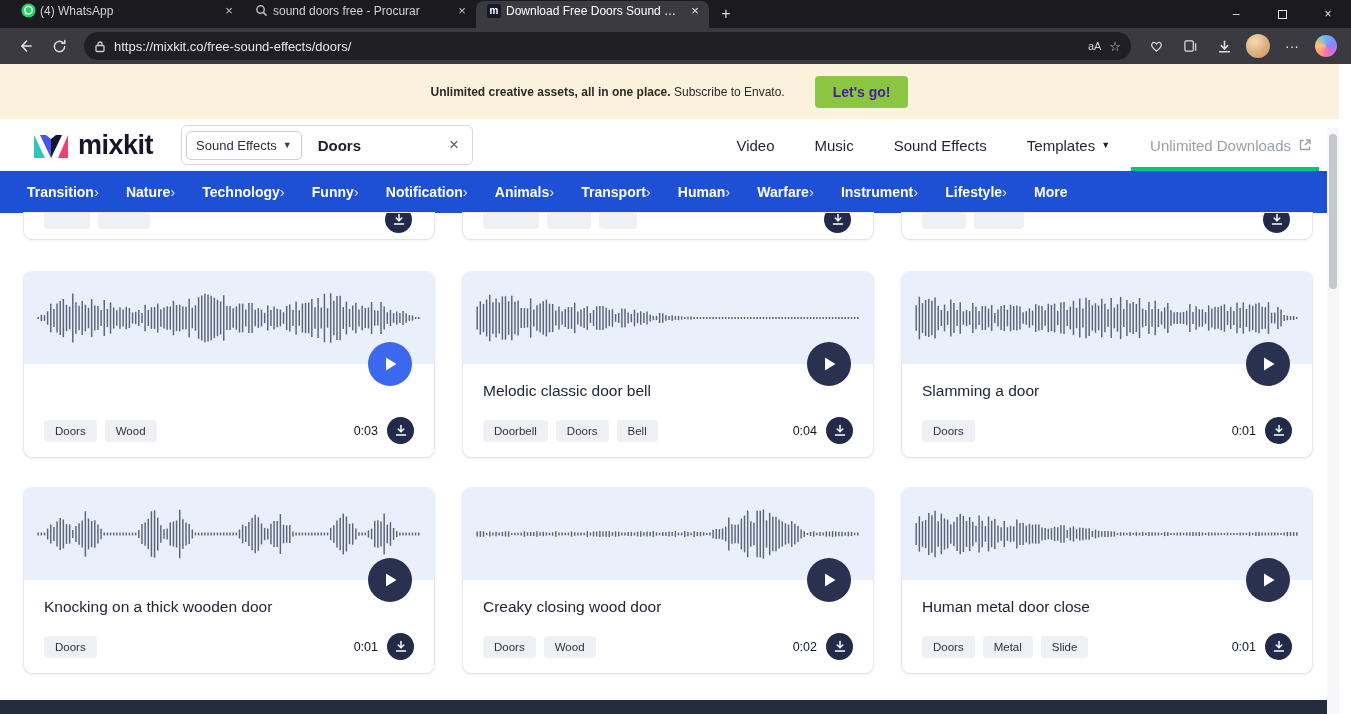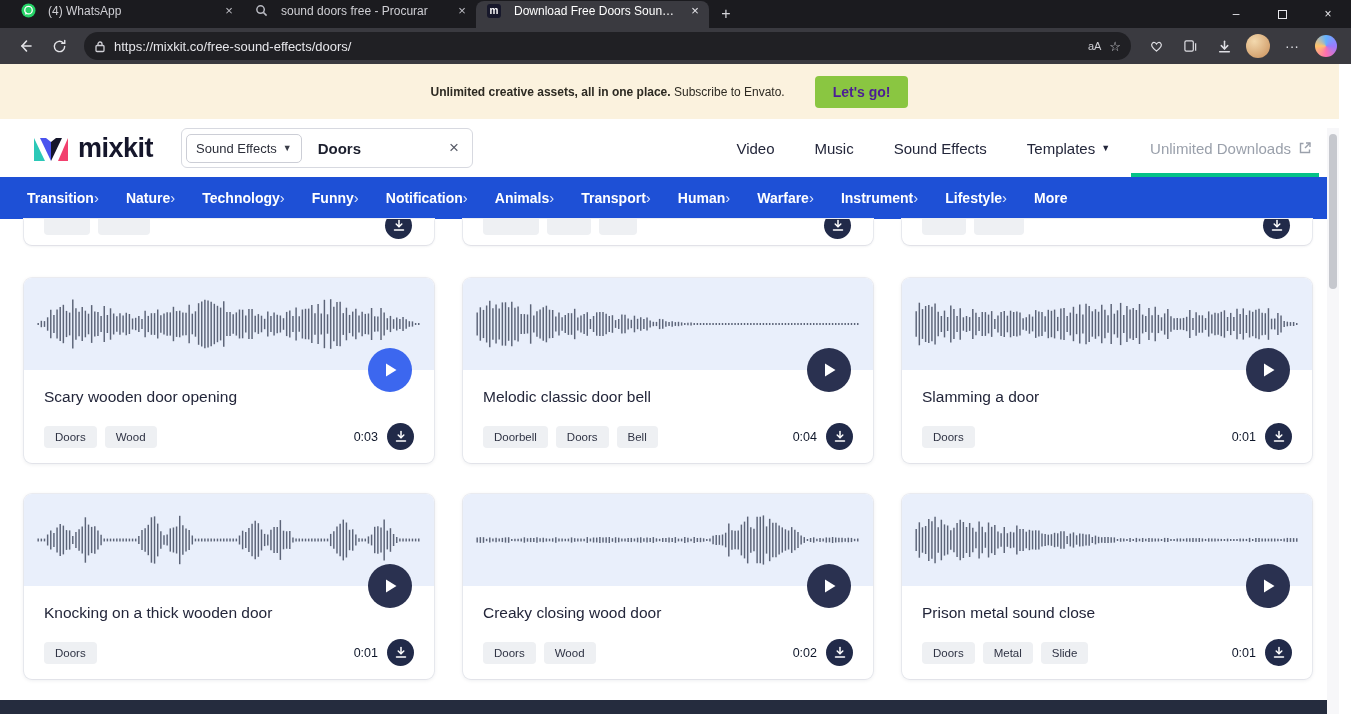--- a/index.html
+++ b/index.html
@@ -1,21 +1,21 @@
 <!DOCTYPE html>
 <html style="--nav_blue: #1e50d6; --cta_green: #8ac641; --banner_bg: #fbf2de; --teal_underline: #05c288; --play_dark: #2a3150; --play_accent: #3c67ef; --footer_navy: #252c3e; --wave_bg: #e9effb; --wave_bar: #5c6478;"><head>
 <meta charset="utf-8">
 <style>
   *{margin:0;padding:0;box-sizing:border-box}
   html,body{width:1351px;height:714px;overflow:hidden;background:#fff;font-family:"Liberation Sans",sans-serif}
 
   
   .titlebar{height:28px;background:#1b1b1f;display:flex;align-items:flex-end;position:relative}
   .tabs{display:flex;align-items:flex-end;height:28px;padding-left:10px}
-  .tab{width:233px;height:27px;display:flex;align-items:center;gap:12px;padding:0 6px 8px 10px;
+  .tab{width:233px;height:27px;display:flex;align-items:center;gap:4px;padding:0 6px 8px 10px;
        color:#cfcfd4;font-size:12px;border-radius:8px 8px 0 0;cursor:default}
   .tab.active{background:#3a3a40;color:#fff}
   .tabicon{width:16px;height:16px;display:flex;align-items:center;justify-content:center;flex:none}
   .tabtitle{flex:1;white-space:nowrap;overflow:hidden;text-overflow:ellipsis}
   .tabclose{width:16px;height:16px;border-radius:4px;display:flex;align-items:center;justify-content:center;
             font-size:13px;color:#bfbfc6;flex:none}
   .tab.active .tabclose{color:#e8e8ec}
   .fav-m{width:14px;height:14px;background:#17182b;color:#fff;font-size:10px;font-weight:bold;
          border-radius:3px;display:flex;align-items:center;justify-content:center}
   .newtab{width:26px;height:26px;margin:0 0 1px 4px;display:flex;align-items:center;justify-content:center;
@@ -39,21 +39,21 @@
   .page{position:relative;width:1339px;height:650px;background:#fff;overflow:hidden}
   .scrollbar{position:absolute;right:0;top:64px;width:12px;height:650px;background:#f7f7f9;z-index:60}
   .scroll-thumb{position:absolute;left:2px;top:6px;width:8px;height:155px;border-radius:4px;background:#c6c8ce}
 
   .banner{height:55px;background:var(--banner_bg);display:flex;align-items:center;justify-content:center;gap:30px}
   .banner-text{font-size:12px;color:#2d2a22}
   .banner-text b{font-weight:bold}
   .cta{background:var(--cta_green);border:none;border-radius:4px;padding:8px 18px;
        font-size:14px;font-weight:bold;color:#4c1d95;font-family:inherit}
 
-  .siteheader{height:58px;background:#fff;display:flex;align-items:center;padding:0 27px 0 33px;position:relative}
+  .siteheader{height:52px;background:#fff;display:flex;align-items:center;padding:0 27px 0 33px;position:relative}
   .logo{display:flex;align-items:center;gap:9px}
   .logo-text{font-size:27px;font-weight:bold;color:#15162b;letter-spacing:-0.5px}
   .searchbox{margin-left:28px;width:292px;height:40px;border:1px solid #d7d9e0;border-radius:6px;
              display:flex;align-items:center;background:#fff}
   .cat-chip{margin:4px;border:1px solid #ccced6;border-radius:5px;padding:6px 9px;font-size:13px;color:#2c2f3a;
             display:flex;align-items:center;gap:6px;white-space:nowrap}
   .chip-caret{font-size:9px;color:#3a3d48}
   .search-input{border:none;outline:none;flex:1;min-width:0;padding:0 6px 0 12px;font-size:15px;font-weight:bold;
                 color:#1c1f2e;font-family:inherit;background:transparent}
   .search-clear{padding:0 13px;font-size:17px;color:#585c68}
@@ -464,21 +464,20 @@
                 <line x1="364" y1="30.0" x2="364" y2="32.0"></line>
                 <line x1="367" y1="30.0" x2="367" y2="32.0"></line>
               </g>
             </svg>
           </div>
           <button class="play accent">
             <svg width="15" height="16" viewBox="0 0 15 16">
               <path d="M3 1.5 13.5 8 3 14.5Z" fill="#fff"></path>
             </svg>
           </button>
-          <div class="ctitle">Scary wooden door opening</div>
           <div class="meta">
             <div class="tags">
               <span class="pill">Doors</span>
               <span class="pill">Wood</span>
             </div>
             <span class="dur">0:03</span>
             <button class="dl">
               <svg width="12" height="13" viewBox="0 0 12 13" fill="none" stroke="#fff" stroke-width="1.5" stroke-linecap="round">
                 <path d="M6 1.5v6"></path>
                 <path d="M3.2 5 6 7.8 8.8 5"></path>
@@ -1213,21 +1212,21 @@
                 <line x1="364" y1="29.1" x2="364" y2="32.9"></line>
                 <line x1="367" y1="29.3" x2="367" y2="32.7"></line>
               </g>
             </svg>
           </div>
           <button class="play">
             <svg width="15" height="16" viewBox="0 0 15 16">
               <path d="M3 1.5 13.5 8 3 14.5Z" fill="#fff"></path>
             </svg>
           </button>
-          <div class="ctitle">Prison metal sound close</div>
+          <div class="ctitle">Human metal door close</div>
           <div class="meta">
             <div class="tags">
               <span class="pill">Doors</span>
               <span class="pill">Metal</span>
               <span class="pill">Slide</span>
             </div>
             <span class="dur">0:01</span>
             <button class="dl">
               <svg width="12" height="13" viewBox="0 0 12 13" fill="none" stroke="#fff" stroke-width="1.5" stroke-linecap="round">
                 <path d="M6 1.5v6"></path>

